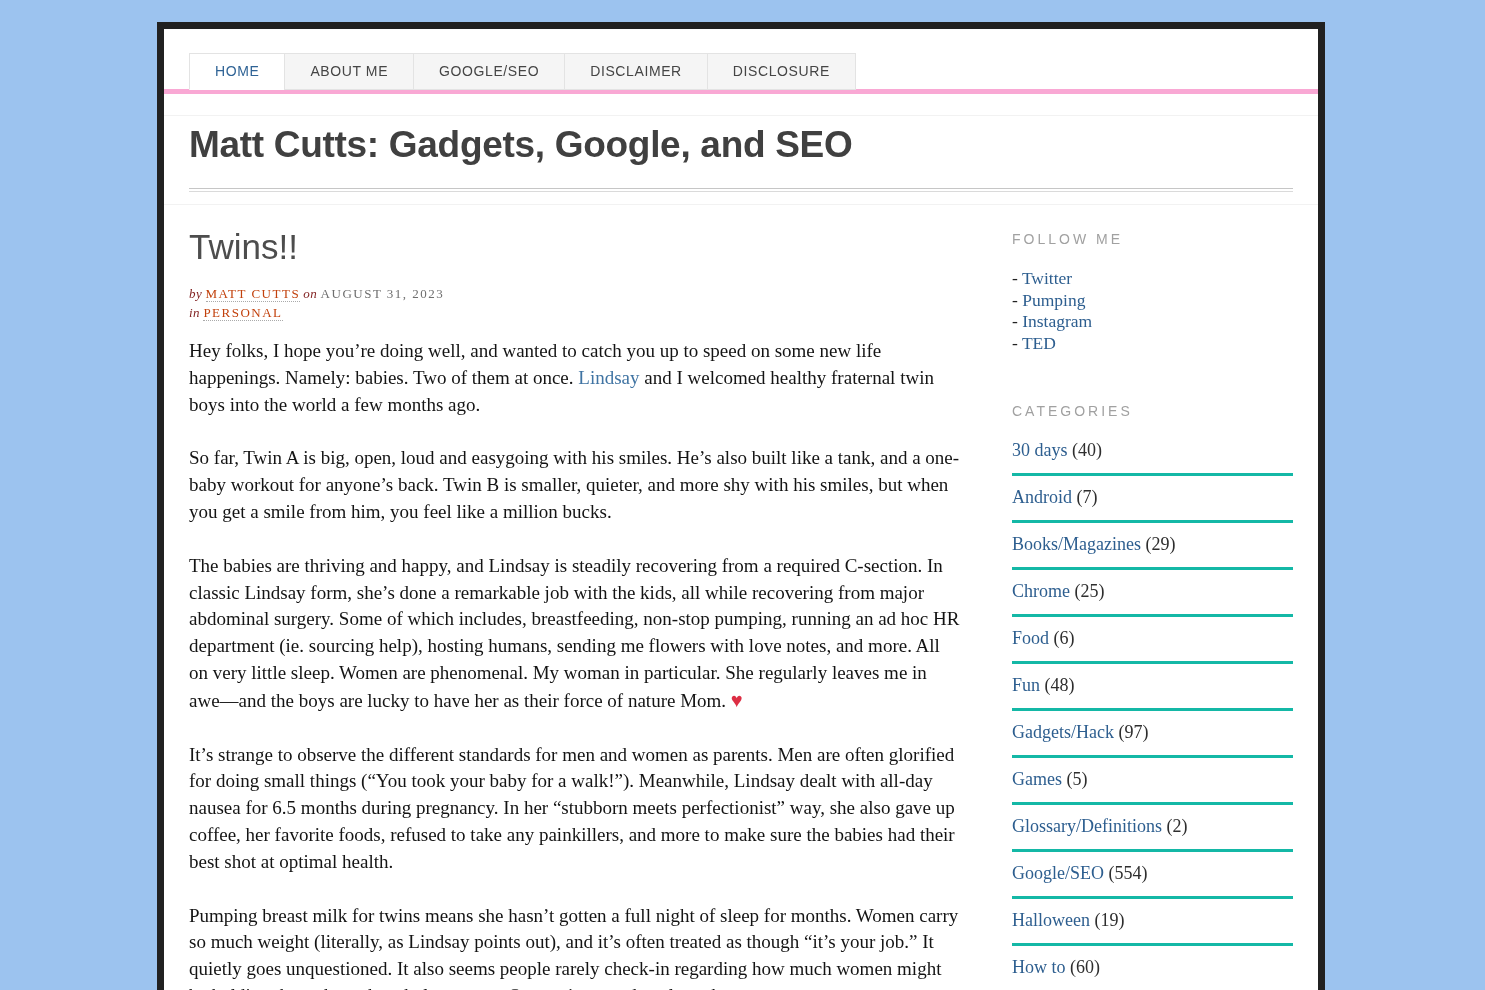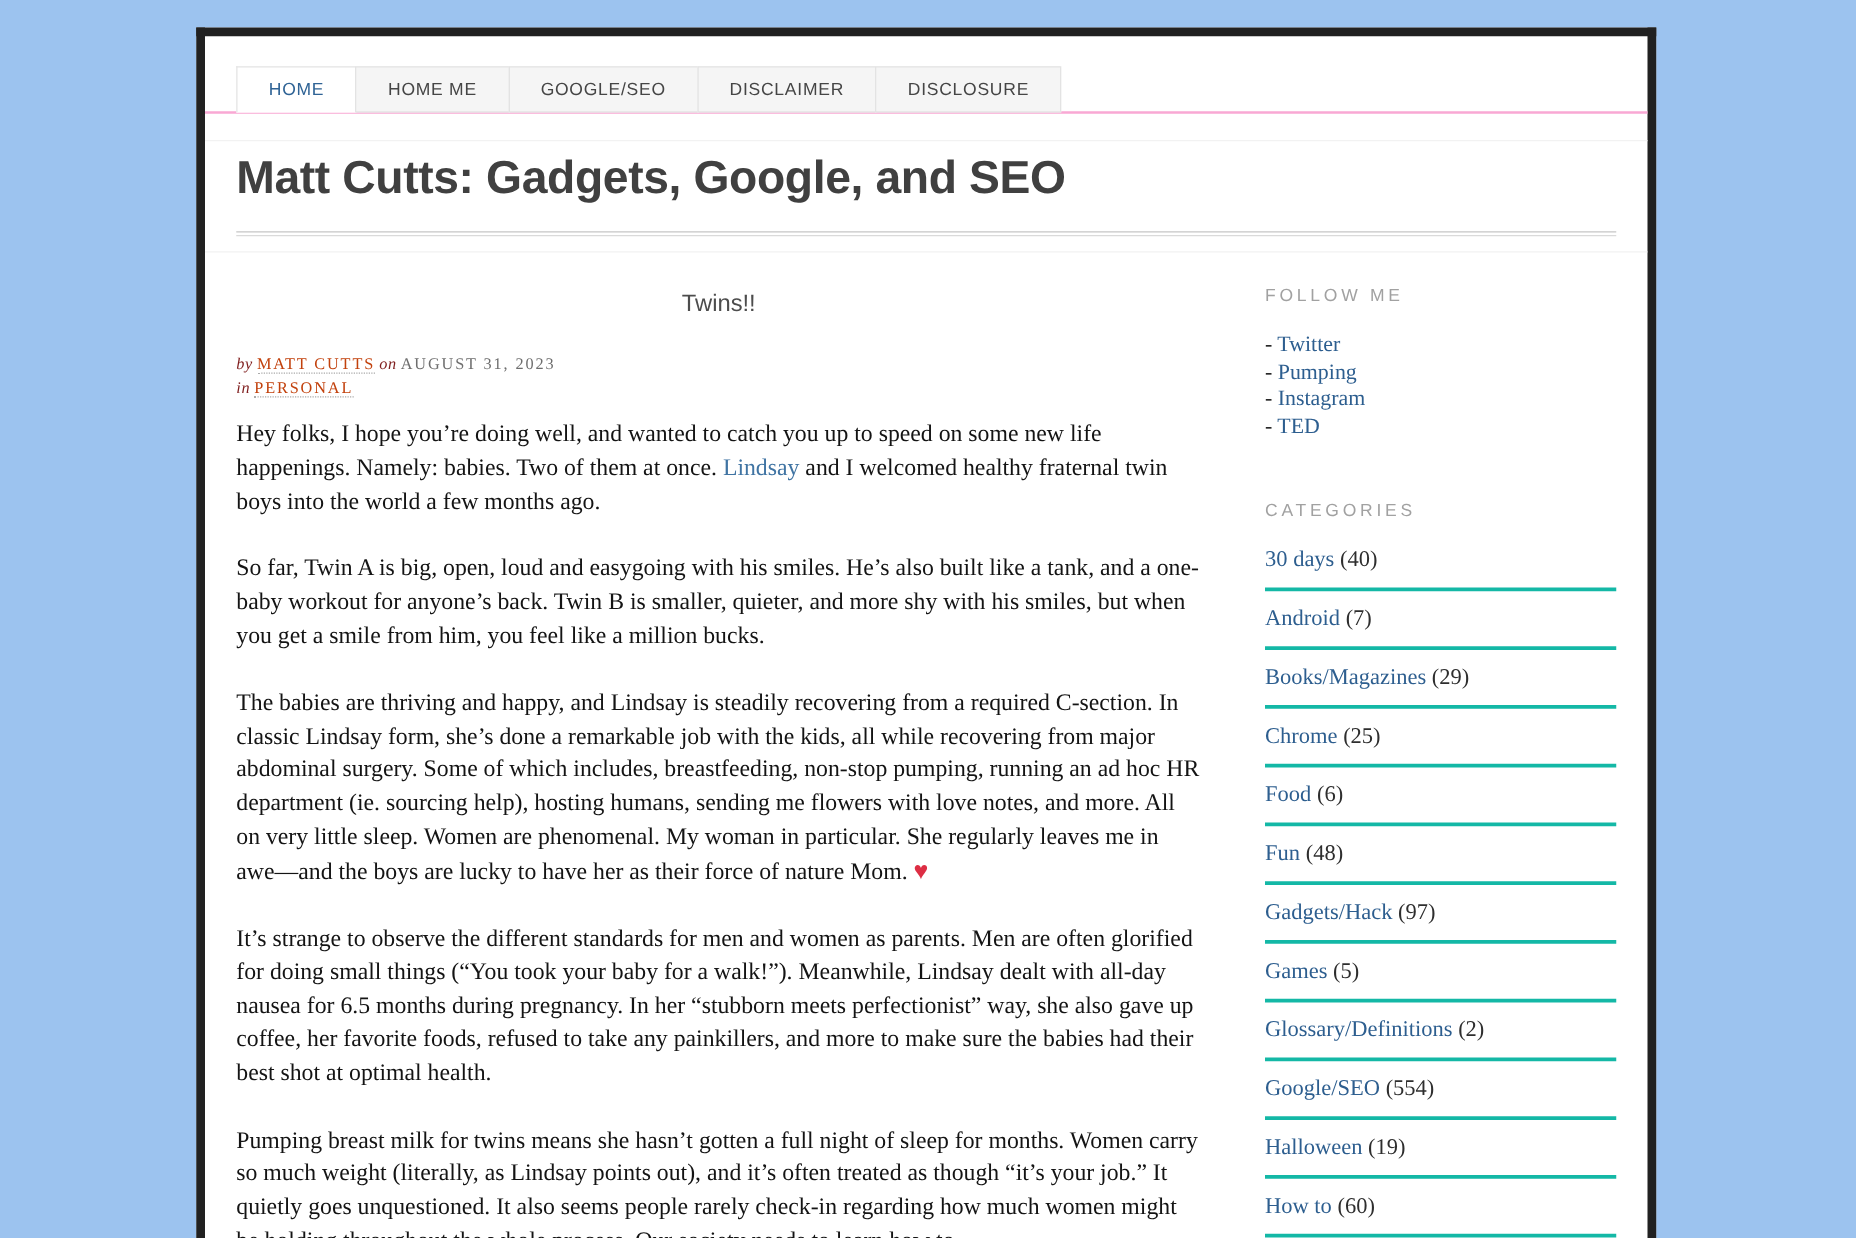--- a/index.html
+++ b/index.html
@@ -11,21 +11,21 @@
   }
   .frame {
     position:absolute; left:157px; top:22px;
     width:1168px; height:975px;
     background:#ffffff;
     border:7px solid #212121; border-bottom:none;
   }
   
   .tabs-wrap {
     margin-top:24px;
-    border-bottom:2px solid #f9a8d4;
+    border-bottom:5px solid #f9a8d4;
     padding-left:25px;
     display:flex; align-items:flex-end;
   }
   .tab {
     display:inline-block;
     height:37px; line-height:35px;
     padding:0 25px;
     margin-right:-1px; margin-bottom:-1px;
     background:#f5f5f5;
     border:1px solid #e3e3e3;
@@ -53,23 +53,22 @@
   }
   .header-bottom { height:13px; border-bottom:1px solid #f2f2f2; }
   
   .content {
     display:flex; justify-content:space-between;
     padding:26px 25px 0;
   }
   .article-col { width:772px; }
   .post-title {
     margin:0;
-    font-size:19px; line-height:32px; font-weight:normal;
+    font-size:35px; line-height:32px; font-weight:normal;
     color:#4d4d4d;
-    text-align:center;
   }
   .byline {
     margin-top:21px;
     font-family:"Liberation Serif", serif;
     font-size:13px; line-height:19px;
     color:#777777;
   }
   .meta-label { font-style:italic; color:#7f1d1d; letter-spacing:0.5px; }
   .meta-link {
     color:#c2410c; letter-spacing:1.5px;
@@ -115,21 +114,21 @@
   .cat-list a { color:#2d5e8f; text-decoration:none; cursor:pointer; }
   .cat-list .count { color:#2e2e2e; }
 </style>
 </head>
 <body>
 
 <div class="frame">
 
   <nav class="tabs-wrap">
     <a class="tab active">HOME</a>
-    <a class="tab">HOME ME</a>
+    <a class="tab">ABOUT ME</a>
     <a class="tab">GOOGLE/SEO</a>
     <a class="tab">DISCLAIMER</a>
     <a class="tab">DISCLOSURE</a>
   </nav>
   <div class="nav-gap"></div>
 
   <h1 class="site-title">Matt Cutts: Gadgets, Google, and SEO</h1>
   <div class="title-divider"></div>
   <div class="header-bottom"></div>
 

